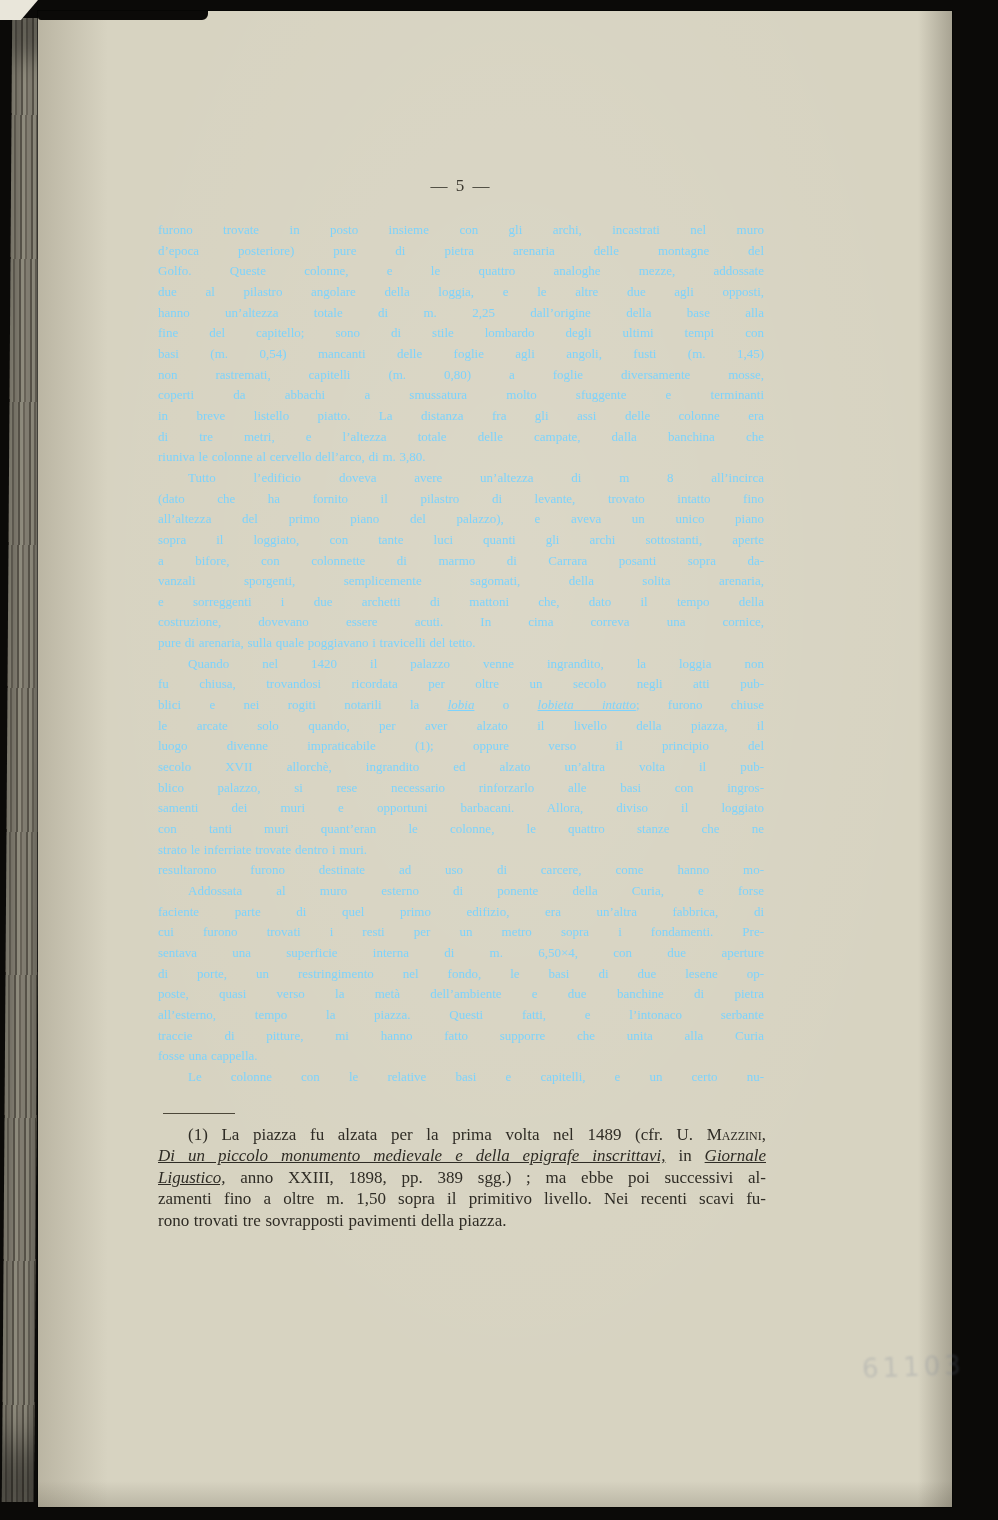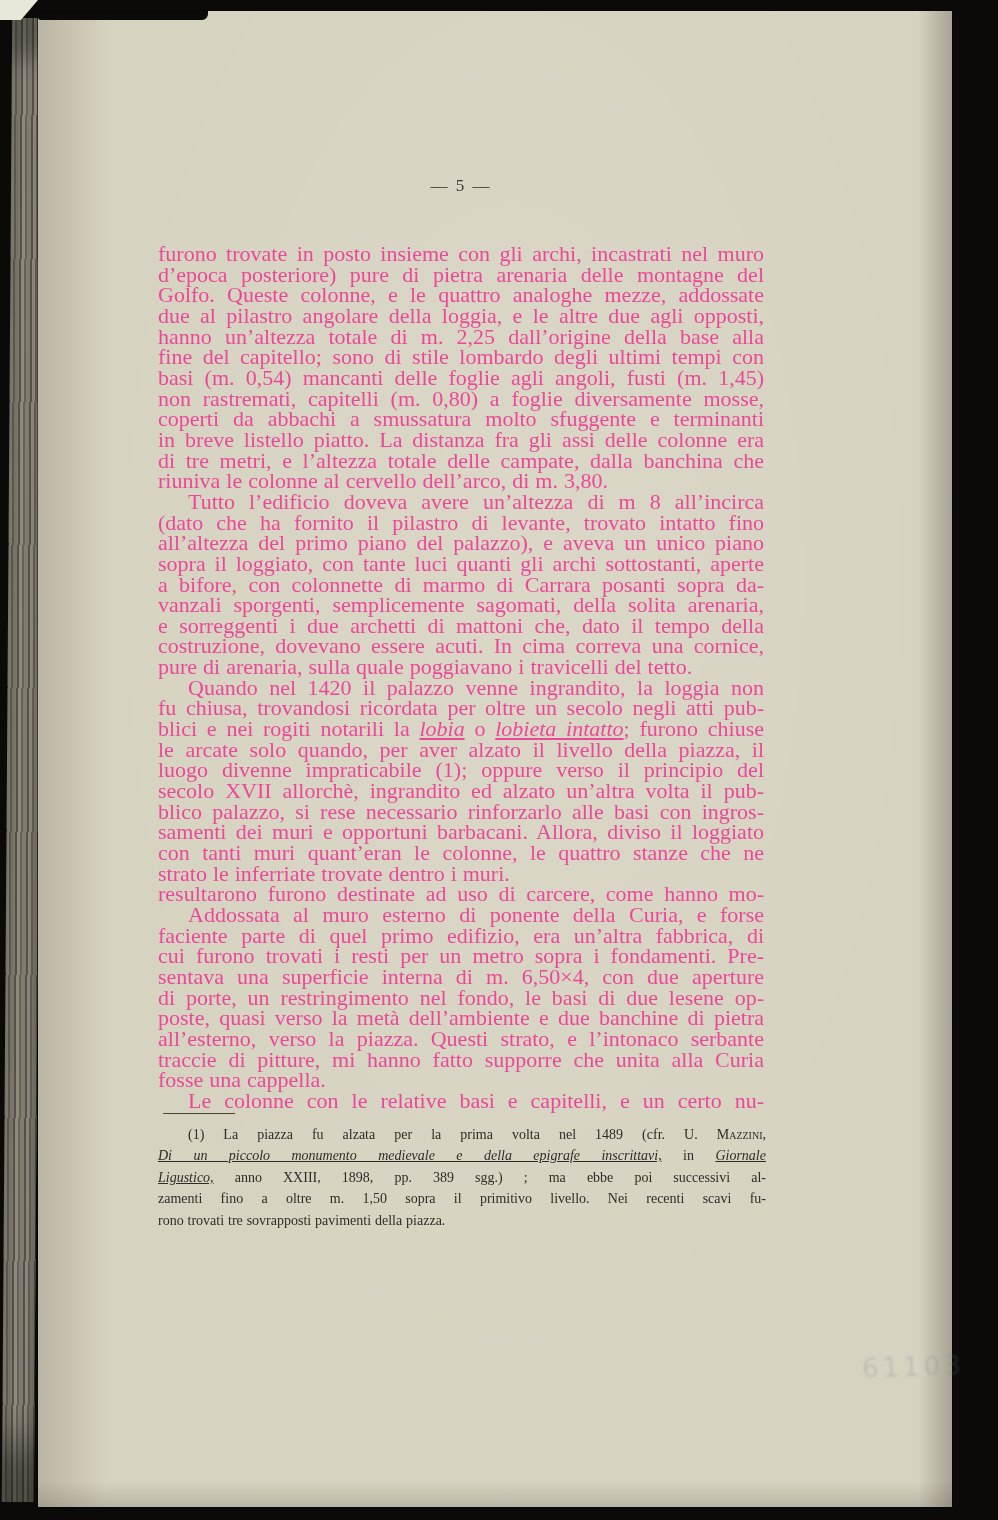--- a/index.html
+++ b/index.html
@@ -40,31 +40,31 @@
   .top-edge-blot{
     position:absolute;left:38px;top:11px;width:170px;height:9px;
     background:#0b0a08;border-radius:0 0 6px 3px;
   }
   
   .page-number{
     position:absolute;left:158px;top:176px;width:606px;
     text-align:center;font-size:17px;letter-spacing:2px;color:#3b382f;
   }
   .body-text{
-    position:absolute;left:158px;top:244px;width:606px;
-    font-size:22px;line-height:20.65px;color:#ec4899;
+    position:absolute;left:158px;top:220px;width:606px;
+    font-size:13px;line-height:20.65px;color:#7dd3fc;
     word-spacing:0.5px;
   }
   .footnote-rule{
     position:absolute;left:163px;top:1113px;width:72px;height:1px;
     background:#4c4739;
   }
   .footnote-text{
     position:absolute;left:158px;top:1124px;width:608px;
-    font-size:14px;line-height:21.4px;color:#2f2c25;
+    font-size:17px;line-height:21.4px;color:#2f2c25;
     word-spacing:0.4px;
   }
   .para{margin:0;}
   .line{
     text-align:justify;
     -moz-text-align-last:justify;
     text-align-last:justify;
   }
   .line.indent{text-indent:30px;}
   .line.last{
@@ -136,21 +136,21 @@
       <div class="line last">strato le inferriate trovate dentro i muri.</div>
       <div class="line">resultarono furono destinate ad uso di carcere, come hanno mo-</div>
     </div>
     <div class="para">
       <div class="line indent">Addossata al muro esterno di ponente della Curia, e forse</div>
       <div class="line">faciente parte di quel primo edifizio, era un’altra fabbrica, di</div>
       <div class="line">cui furono trovati i resti per un metro sopra i fondamenti. Pre-</div>
       <div class="line">sentava una superficie interna di m. 6,50×4, con due aperture</div>
       <div class="line">di porte, un restringimento nel fondo, le basi di due lesene op-</div>
       <div class="line">poste, quasi verso la metà dell’ambiente e due banchine di pietra</div>
-      <div class="line">all’esterno, verso la piazza. Questi strato, e l’intonaco serbante</div>
+      <div class="line">all’esterno, tempo la piazza. Questi fatti, e l’intonaco serbante</div>
       <div class="line">traccie di pitture, mi hanno fatto supporre che unita alla Curia</div>
       <div class="line last">fosse una cappella.</div>
     </div>
     <div class="para">
       <div class="line indent">Le colonne con le relative basi e capitelli, e un certo nu-</div>
     </div>
   </div>
 
 <div class="footnote-rule"></div>
 <div class="footnote-text" id="footnote-text">

